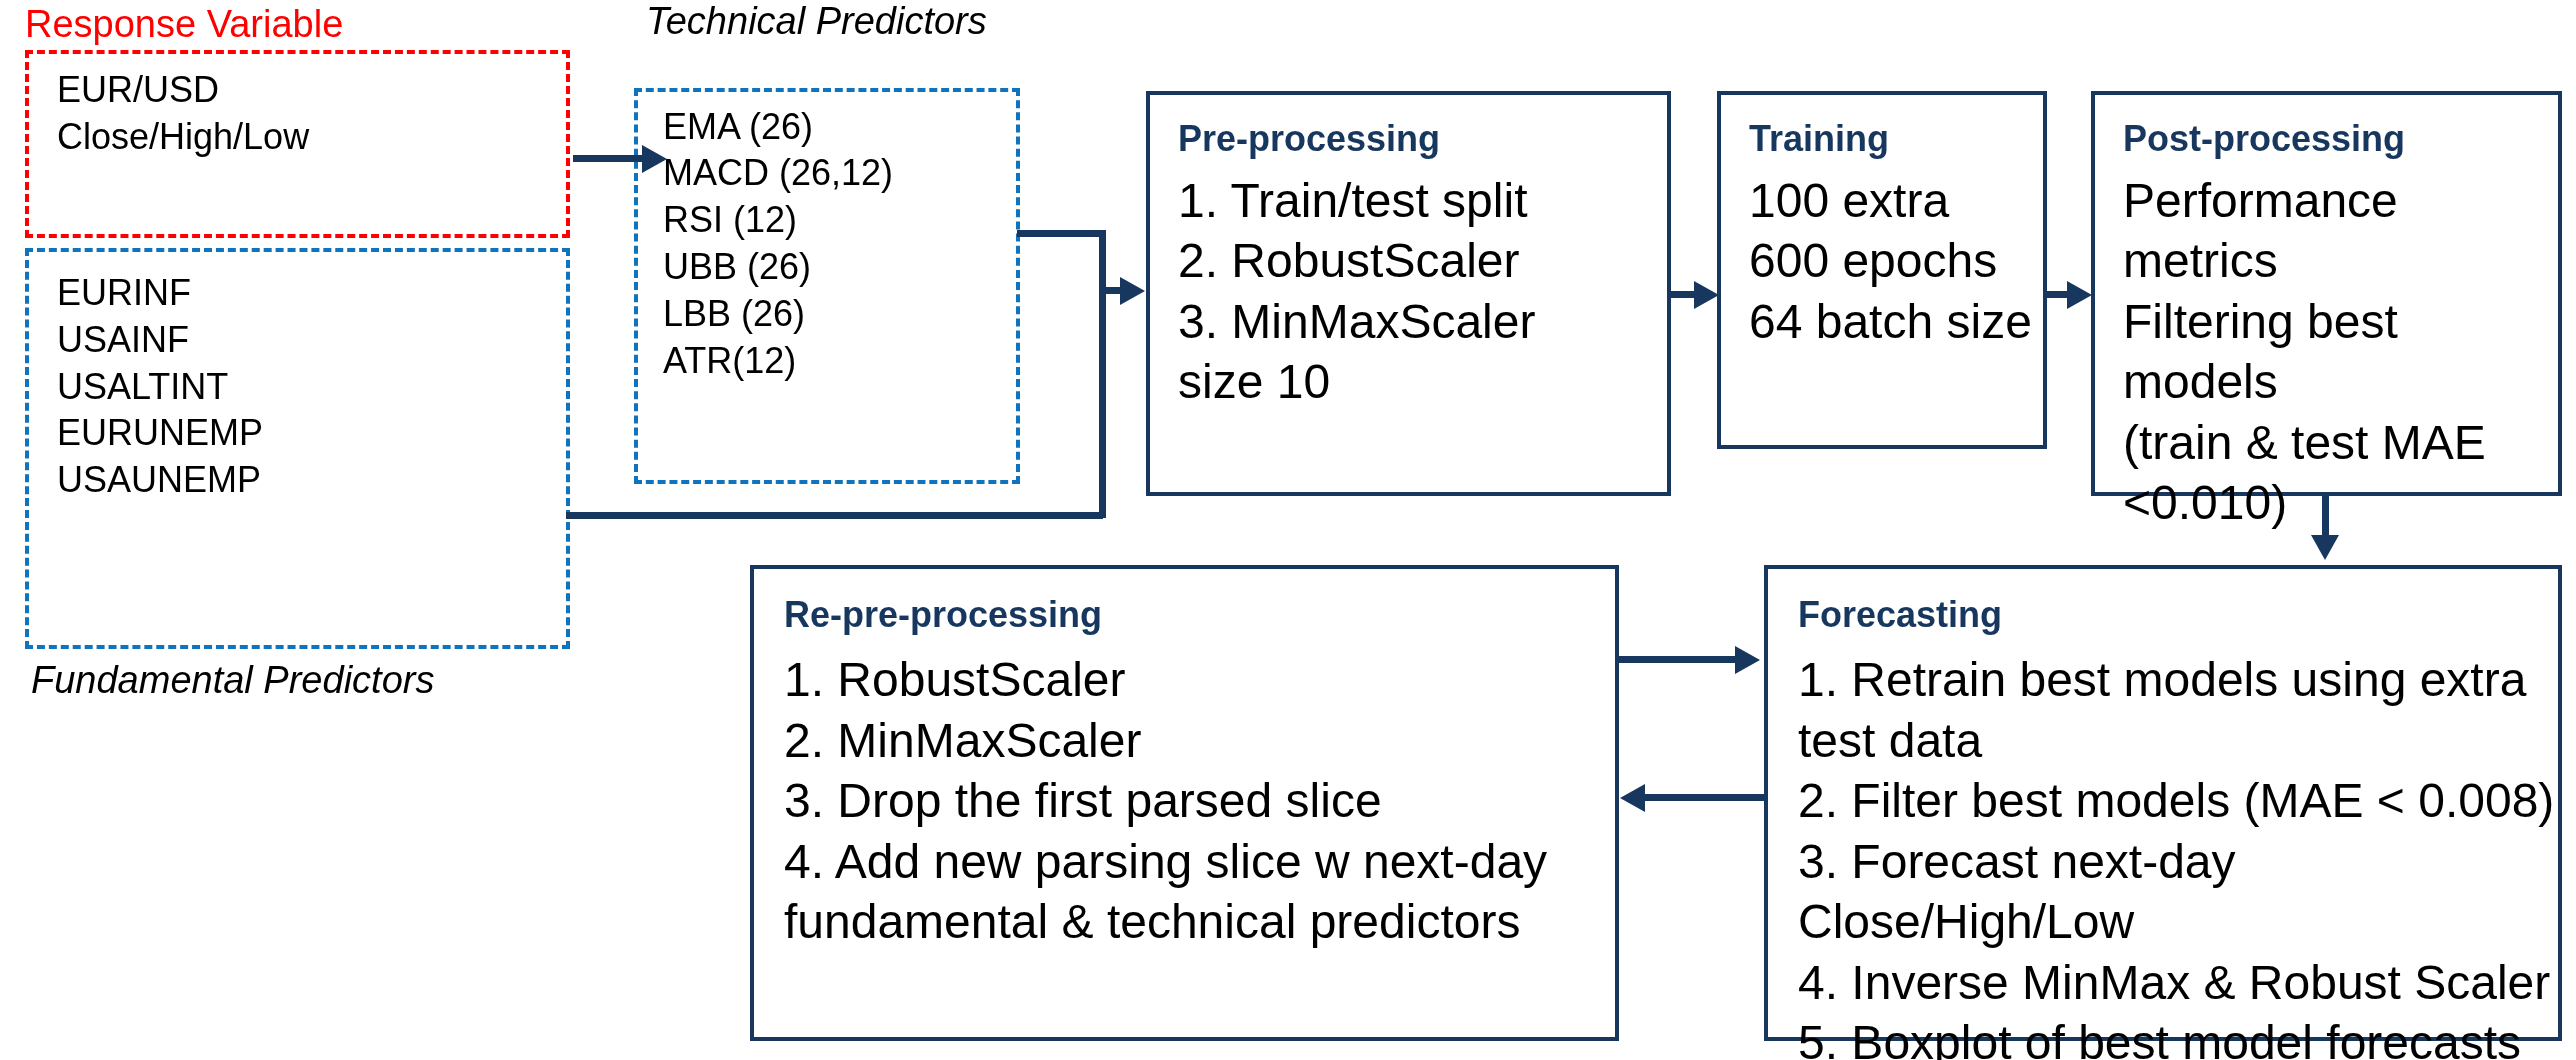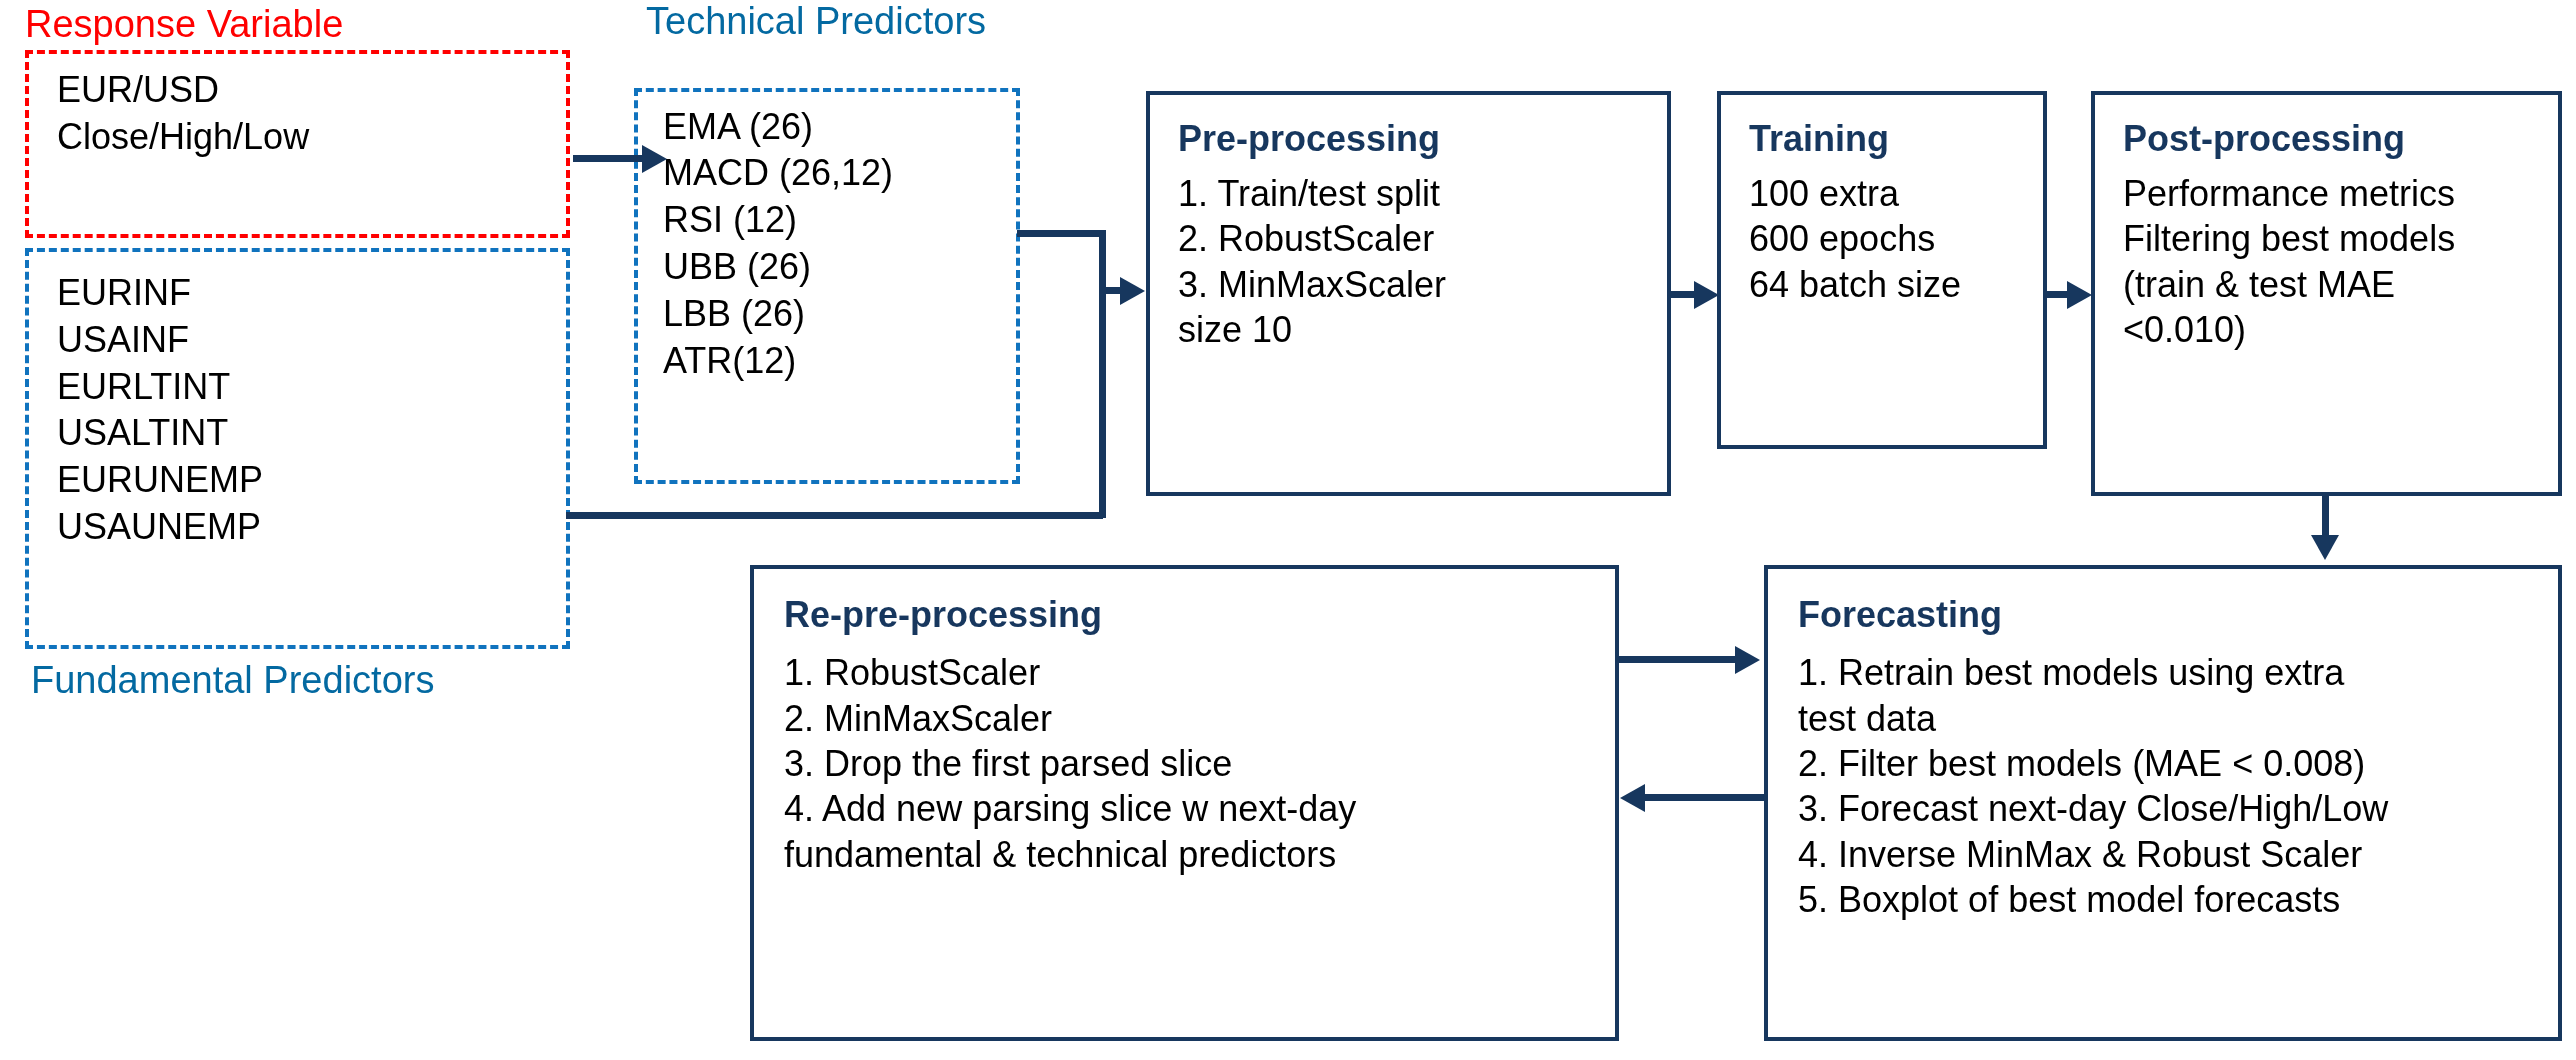--- a/index.html
+++ b/index.html
@@ -3,32 +3,32 @@
 <meta charset="utf-8">
 <style>
   html,body{margin:0;padding:0;background:#ffffff;}
   body{width:2576px;height:1060px;position:relative;overflow:hidden;
        font-family:"Liberation Sans","DejaVu Sans",sans-serif;color:#000;}
   .canvas{position:absolute;inset:0;}
 
   
   .cap{position:absolute;font-size:38px;line-height:1;white-space:nowrap;}
   .cap-red{color:#FF0000;}
-  .cap-blue{color:#0369a1;}
+  .cap-blue{color:#000000;font-style:italic;}
 
   
   .dashbox{position:absolute;background:#fff;box-sizing:border-box;}
   .dash-red{border:4.1px dashed #FF0000;}
   .dash-blue{border:4.1px dashed #1073BE;}
 
   
   .pbox{position:absolute;background:#fff;box-sizing:border-box;
         border:4.1px solid #17375E;}
   .pbox .ttl{font-weight:bold;color:#17375E;font-size:36px;line-height:1.15;}
-  .pbox .bodyline{font-size:36px;line-height:1.26;color:#000;}
+  .pbox .bodyline{font-size:48px;line-height:1.26;color:#000;}
 
   .listcol{display:flex;flex-direction:column;}
   .plain{font-size:36px;line-height:1.30;color:#000;}
 
   
   .ln{position:absolute;background:#17375E;}
   .hln{height:7.4px;}
   .vln{width:7.4px;}
   .arrow{position:absolute;width:0;height:0;}
   .ar-right{border-top:14px solid transparent;border-bottom:14px solid transparent;
@@ -53,21 +53,20 @@
     <div class="listcol" style="padding:13.2px 0 0 28px;">
       <div class="plain">EUR/USD</div>
       <div class="plain">Close/High/Low</div>
     </div>
   </div>
 
   <div class="dashbox dash-blue" style="left:25px;top:248px;width:545px;height:401px;">
     <div class="listcol" style="padding:18px 0 0 28px;">
       <div class="plain">EURINF</div>
       <div class="plain">USAINF</div>
-      <div class="plain">EURLTINT</div>
       <div class="plain">USALTINT</div>
       <div class="plain">EURUNEMP</div>
       <div class="plain">USAUNEMP</div>
     </div>
   </div>
 
   <div class="dashbox dash-blue" style="left:634px;top:88px;width:386px;height:396px;">
     <div class="listcol" style="padding:11.6px 0 0 25px;">
       <div class="plain">EMA (26)</div>
       <div class="plain">MACD (26,12)</div>

